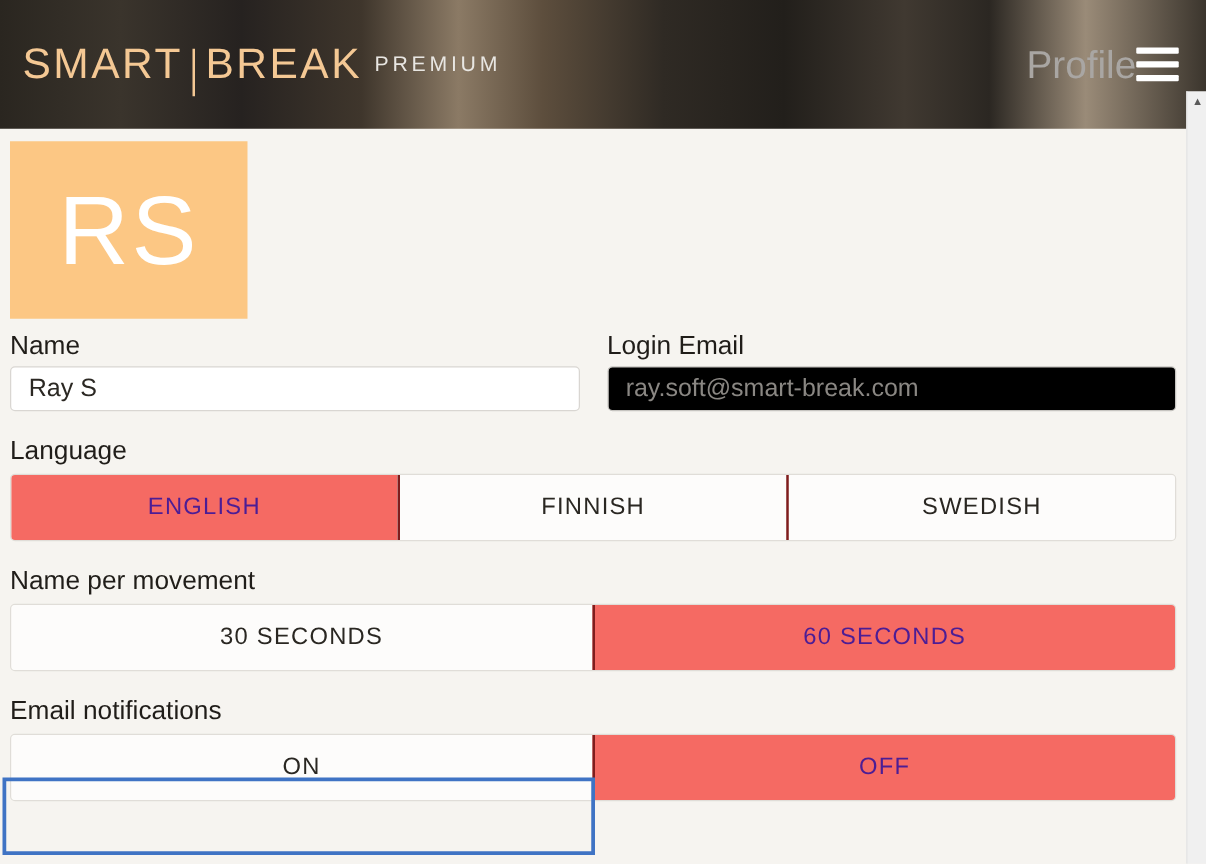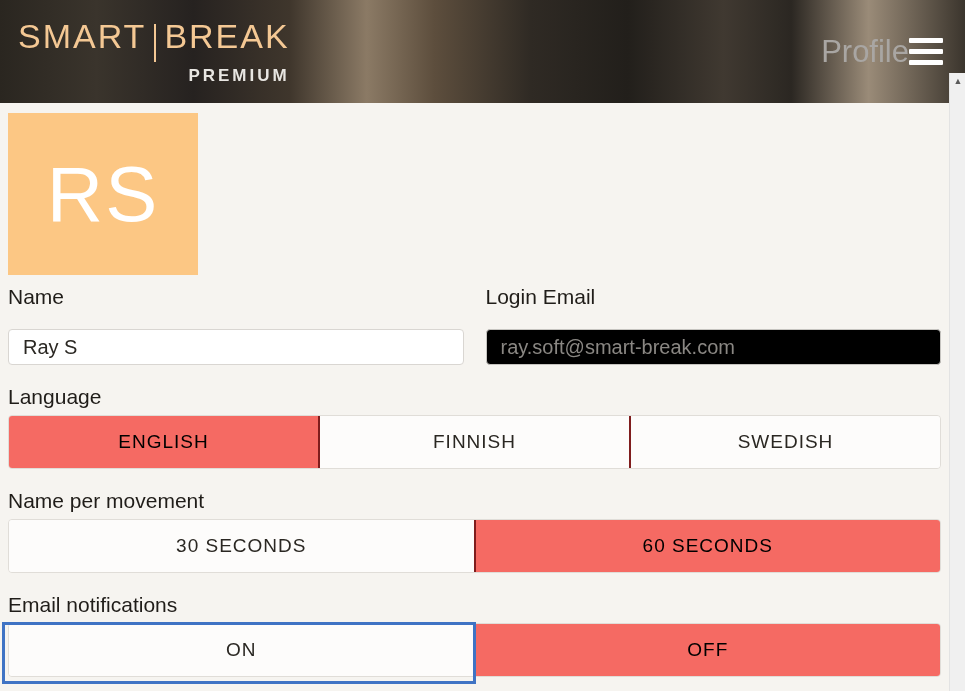--- a/index.html
+++ b/index.html
@@ -15,24 +15,23 @@
       #2a2620 0%, #3a342c 10%, #262220 20%, #3f362c 30%,
       #8b7a65 38%, #5d4e3d 45%, #2f2a24 55%, #221f1b 65%,
       #403931 75%, #2b2722 82%, #9a8b78 90%, #3b352d 100%);
     display: flex;
     align-items: center;
     justify-content: space-between;
     padding: 0 22px 0 18px;
   }
   .brand {
     display: flex;
-    align-items: flex-end;
+    align-items: center;
     gap: 10px;
     letter-spacing: 2px;
-    flex-direction: column;
   }
   .brand-main {
     font-size: 34px;
     font-weight: 300;
     color: #f4c894;
     display: flex;
     align-items: center;
     gap: 8px;
   }
   .brand-divider {
@@ -40,21 +39,21 @@
     height: 38px;
     background: #f4c894;
     display: inline-block;
     position: relative;
     top: 6px;
   }
   .brand-premium {
     font-size: 17px;
     color: #e8e6e2;
     letter-spacing: 3px;
-    font-weight: 700;
+    font-weight: 400;
   }
   .header-right {
     display: flex;
     align-items: center;
   }
   .header-title {
     font-size: 31px;
     color: #a9a6a3;
     font-weight: 300;
   }
@@ -84,21 +83,21 @@
     bottom: 0;
     overflow: hidden;
   }
   .content {
     padding: 40px 8px 20px 8px;
   }
 
   
   .avatar {
     width: 190px;
-    height: 162px;
+    height: 142px;
     background: #fcc784;
     display: flex;
     align-items: center;
     justify-content: center;
     color: #ffffff;
     font-size: 78px;
     font-weight: 500;
     letter-spacing: 2px;
     margin-bottom: 10px;
   }
@@ -106,21 +105,21 @@
   
   .row {
     display: flex;
     gap: 22px;
     margin-top: 4px;
   }
   .field { flex: 1; }
   .field-label {
     font-size: 21px;
     color: #201d19;
-    margin-bottom: 20px;
+    margin-bottom: 4px;
     font-weight: 400;
   }
   .text-input {
     width: 100%;
     height: 36px;
     border: 1px solid #d9d6d2;
     border-radius: 4px;
     padding: 0 14px;
     font-size: 20px;
     color: #2b2823;
@@ -153,21 +152,21 @@
     border: none;
     background: #fdfcfb;
     font-size: 19px;
     letter-spacing: 1px;
     color: #2a2722;
     cursor: pointer;
     font-family: inherit;
   }
   .segment button.active {
     background: #f56a63;
-    color: #000000;
+    color: #4c1d95;
     font-weight: 500;
   }
   .segment button + button { border-left: 2px solid #7f1d1d; }
 
   
   .highlight-box {
     position: absolute;
     left: 2px;
     top: 622px;
     width: 474px;

